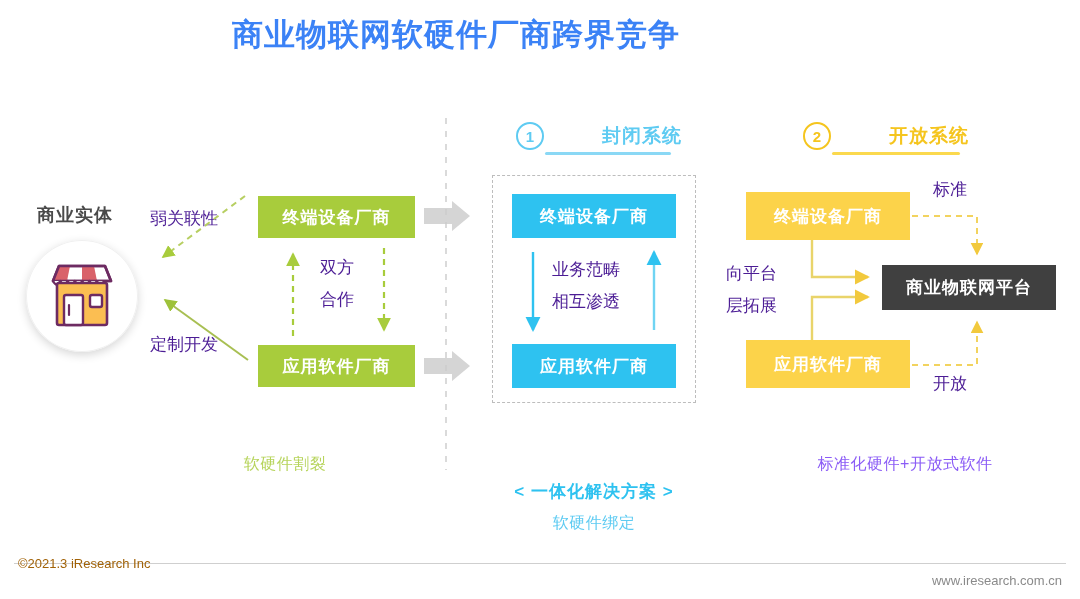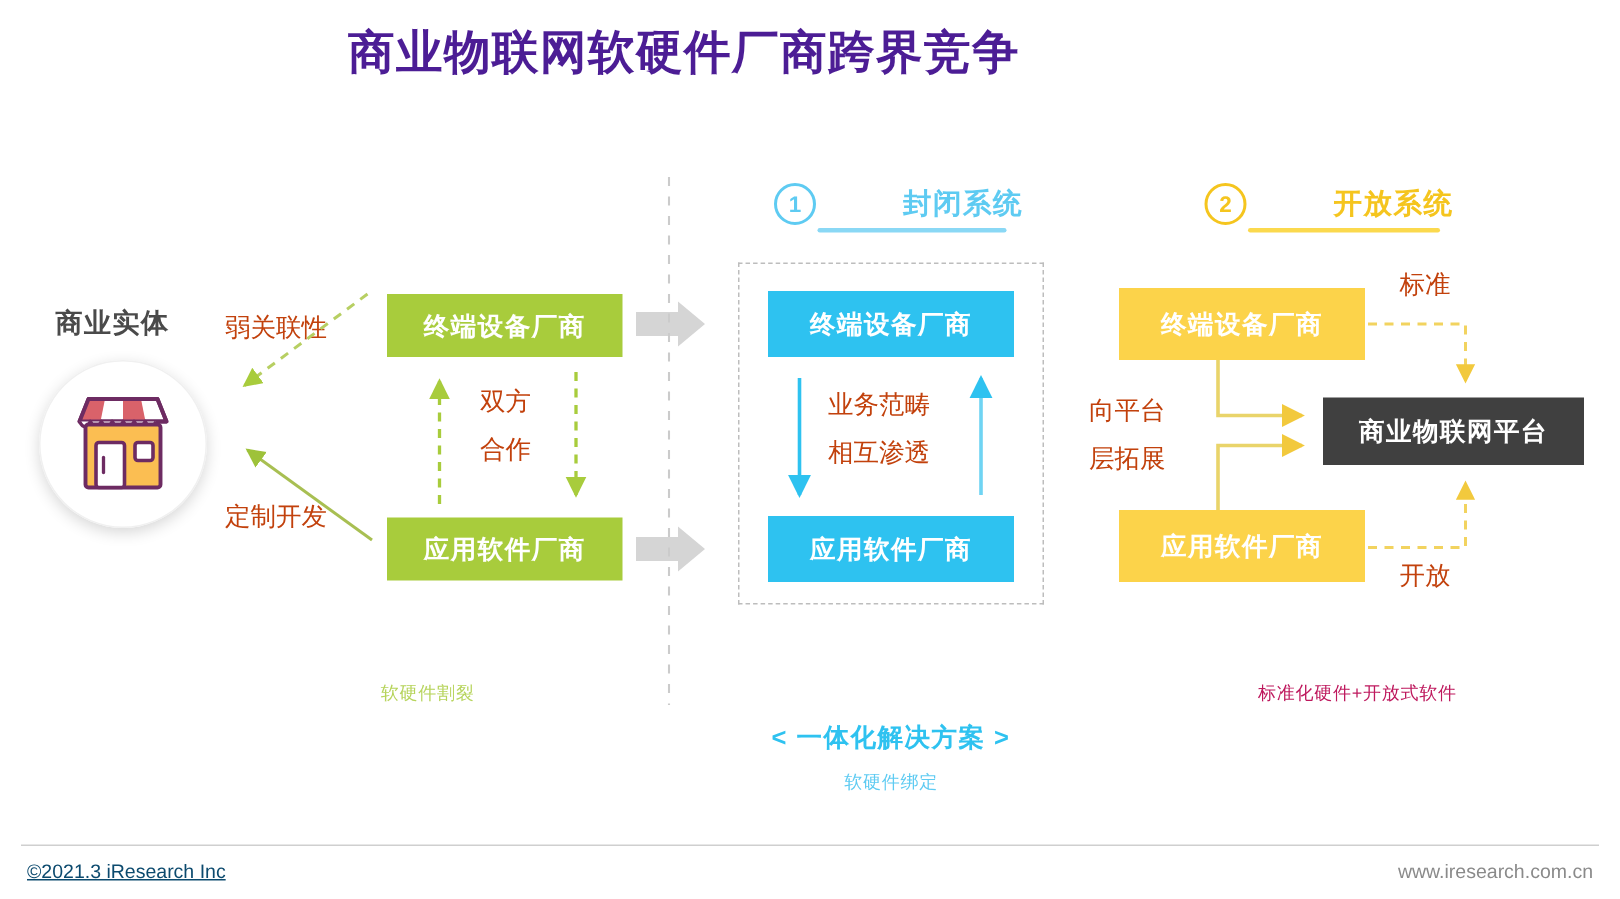--- a/index.html
+++ b/index.html
@@ -20,28 +20,28 @@
 
   
   .title {
     position: absolute;
     left: 0;
     top: 14px;
     width: 912px;
     text-align: center;
     font-size: 31px;
     font-weight: bold;
+    color: #3b82f6;
+    letter-spacing: 1px;
+  }
+
+  
+  .lbl {
+    position: absolute;
     color: #4c1d95;
-    letter-spacing: 1px;
-  }
-
-  
-  .lbl {
-    position: absolute;
-    color: #c2410c;
     font-size: 17px;
     white-space: nowrap;
   }
 
   
   .entity-label {
     position: absolute;
     left: 37px;
     top: 203px;
     font-size: 18px;
@@ -126,21 +126,21 @@
     position: absolute;
     text-align: center;
     white-space: nowrap;
   }
   .cap-t {
     font-size: 17px;
     font-weight: bold;
     letter-spacing: 1px;
   }
   .cap-s {
-    font-size: 12px;
+    font-size: 16px;
     margin-top: 10px;
     letter-spacing: 0.5px;
   }
 
   
   .src {
     position: absolute;
     left: 18px;
     top: 541px;
     font-size: 13px;
@@ -150,24 +150,23 @@
     position: absolute;
     left: 14px;
     top: 563px;
     width: 1052px;
     height: 1px;
     background: #cfcfcf;
   }
   .copy {
     position: absolute;
     left: 18px;
-    top: 573px;
+    top: 556px;
     font-size: 13px;
-    color: #0c4a6e;
-    text-decoration: underline;
+    color: #a16207;
   }
   .site {
     position: absolute;
     right: 18px;
     top: 573px;
     font-size: 13px;
     color: #8a8a8a;
   }
 
   svg { display: block; overflow: visible; }
@@ -247,21 +246,21 @@
   <div class="lbl" style="left:726px; top:294px;">层拓展</div>
 
   <div class="cap" style="left:145px; top:444px; width:280px; color:#a8cc3c;">
     <div class="cap-s" style="color:#b7d45c;">软硬件割裂</div>
   </div>
   <div class="cap" style="left:454px; top:444px; width:280px; color:#2ec2f0;margin-top:36px;">
     <div class="cap-t">&lt; 一体化解决方案 &gt;</div>
     <div class="cap-s" style="color:#5ecbf2;">软硬件绑定</div>
   </div>
   <div class="cap" style="left:760px; top:444px; width:290px; color:#f5c51e;">
-    <div class="cap-s" style="color:#be185d;">标准化硬件+开放式软件</div>
+    <div class="cap-s" style="color:#8b5cf6;">标准化硬件+开放式软件</div>
   </div>
 
   <div class="rule"></div>
   <div class="copy">©2021.3 iResearch Inc</div>
   <div class="site">www.iresearch.com.cn</div>
 
   <svg class="svg-layer">
     <defs>
       <marker id="ah-green" markerWidth="7" markerHeight="7" refX="5.6" refY="3.2" orient="auto">
         <path d="M0,0 L6.4,3.2 L0,6.4 Z" fill="#a8cc3c"></path>

